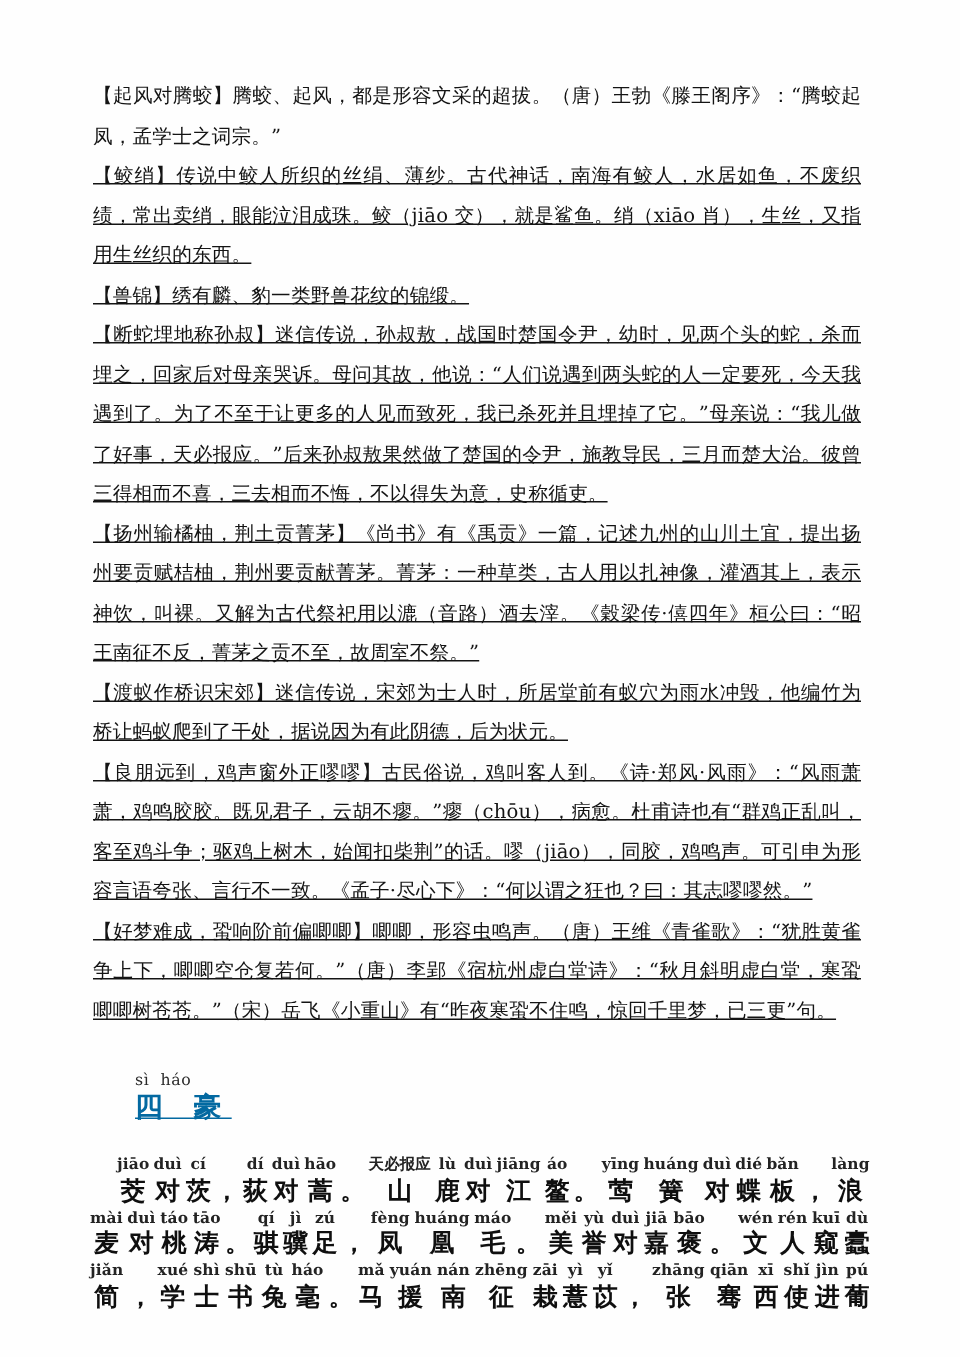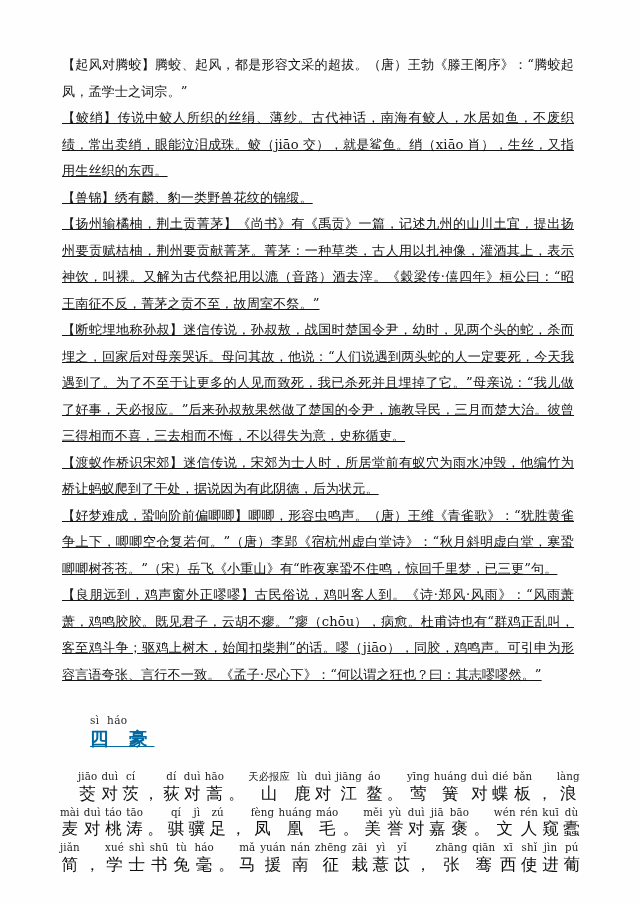--- a/index.html
+++ b/index.html
@@ -55,20 +55,21 @@
     letter-spacing: 7px;
     color: #0369a1;
     text-decoration: underline;
   }
 
   
   .verse {
     margin-top: 20px;
     width: 520px;
     margin-left: -2px;
+    font-weight: bold;
   }
   .verse-line {
     display: block;
     white-space: nowrap;
     margin-bottom: 1px;
   }
   .verse-line .ruby-row {
     display: flex;
     align-items: flex-end;
     justify-content: space-between;
@@ -115,25 +116,25 @@
 </head>
 <body>
 
 <div class="page">
 
   <div class="content">
 
     <p class="entry">【起风对腾蛟】腾蛟、起风，都是形容文采的超拔。（唐）王勃《滕王阁序》：“腾蛟起凤，孟学士之词宗。”</p>
     <p class="entry">【鲛绡】传说中鲛人所织的丝绢、薄纱。古代神话，南海有鲛人，水居如鱼，不废织绩，常出卖绡，眼能泣泪成珠。鲛（jiāo 交），就是鲨鱼。绡（xiāo 肖），生丝，又指用生丝织的东西。</p>
     <p class="entry">【兽锦】绣有麟、豹一类野兽花纹的锦缎。</p>
+    <p class="entry">【断蛇埋地称孙叔】迷信传说，孙叔敖，战国时楚国令尹，幼时，见两个头的蛇，杀而埋之，回家后对母亲哭诉。母问其故，他说：“人们说遇到两头蛇的人一定要死，今天我遇到了。为了不至于让更多的人见而致死，我已杀死并且埋掉了它。”母亲说：“我儿做了好事，天必报应。”后来孙叔敖果然做了楚国的令尹，施教导民，三月而楚大治。彼曾三得相而不喜，三去相而不悔，不以得失为意，史称循吏。</p>
     <p class="entry">【扬州输橘柚，荆土贡菁茅】《尚书》有《禹贡》一篇，记述九州的山川土宜，提出扬州要贡赋桔柚，荆州要贡献菁茅。菁茅：一种草类，古人用以扎神像，灌酒其上，表示神饮，叫裸。又解为古代祭祀用以漉（音路）酒去滓。《穀梁传·僖四年》桓公曰：“昭王南征不反，菁茅之贡不至，故周室不祭。”</p>
-    <p class="entry">【断蛇埋地称孙叔】迷信传说，孙叔敖，战国时楚国令尹，幼时，见两个头的蛇，杀而埋之，回家后对母亲哭诉。母问其故，他说：“人们说遇到两头蛇的人一定要死，今天我遇到了。为了不至于让更多的人见而致死，我已杀死并且埋掉了它。”母亲说：“我儿做了好事，天必报应。”后来孙叔敖果然做了楚国的令尹，施教导民，三月而楚大治。彼曾三得相而不喜，三去相而不悔，不以得失为意，史称循吏。</p>
     <p class="entry">【渡蚁作桥识宋郊】迷信传说，宋郊为士人时，所居堂前有蚁穴为雨水冲毁，他编竹为桥让蚂蚁爬到了干处，据说因为有此阴德，后为状元。</p>
+    <p class="entry">【良朋远到，鸡声窗外正嘐嘐】古民俗说，鸡叫客人到。《诗·郑风·风雨》：“风雨萧萧，鸡鸣胶胶。既见君子，云胡不瘳。”瘳（chōu），病愈。杜甫诗也有“群鸡正乱叫，客至鸡斗争；驱鸡上树木，始闻扣柴荆”的话。嘐（jiāo），同胶，鸡鸣声。可引申为形容言语夸张、言行不一致。《孟子·尽心下》：“何以谓之狂也？曰：其志嘐嘐然。”</p>
     <p class="entry">【好梦难成，蛩响阶前偏唧唧】唧唧，形容虫鸣声。（唐）王维《青雀歌》：“犹胜黄雀争上下，唧唧空仓复若何。”（唐）李郢《宿杭州虚白堂诗》：“秋月斜明虚白堂，寒蛩唧唧树苍苍。”（宋）岳飞《小重山》有“昨夜寒蛩不住鸣，惊回千里梦，已三更”句。</p>
-    <p class="entry">【良朋远到，鸡声窗外正嘐嘐】古民俗说，鸡叫客人到。《诗·郑风·风雨》：“风雨萧萧，鸡鸣胶胶。既见君子，云胡不瘳。”瘳（chōu），病愈。杜甫诗也有“群鸡正乱叫，客至鸡斗争；驱鸡上树木，始闻扣柴荆”的话。嘐（jiāo），同胶，鸡鸣声。可引申为形容言语夸张、言行不一致。《孟子·尽心下》：“何以谓之狂也？曰：其志嘐嘐然。”</p>
 
     <div class="section-head">
       <div class="section-pinyin">sì  háo</div>
       <div class="section-title">四 豪</div>
     </div>
 
     <div class="verse" id="verse-block">
         <div class="verse-line">
           <div class="ruby-row" style="padding-left: 18px;">
             <span class="ru">

